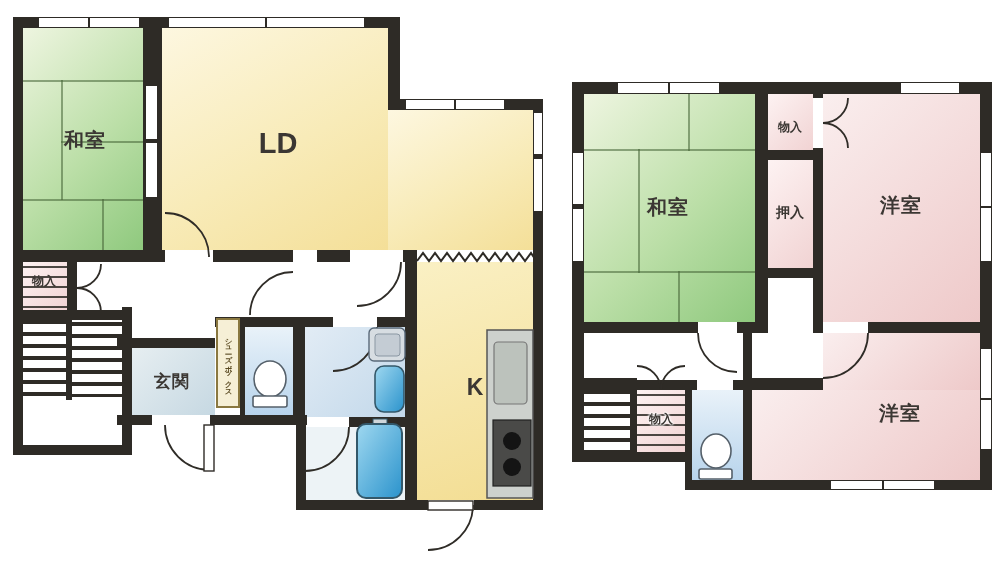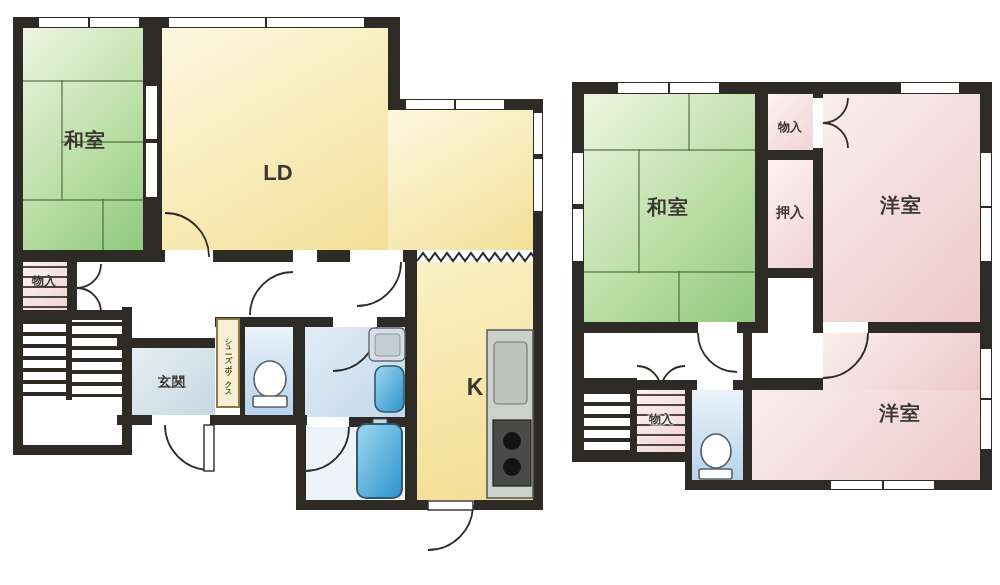--- a/index.html
+++ b/index.html
@@ -213,23 +213,23 @@
       <ellipse cx="270" cy="379" rx="16" ry="18" fill="#fff" stroke="#55606a" stroke-width="1.6"></ellipse>
       <rect x="253" y="396" width="34" height="11" rx="2" fill="#fff" stroke="#55606a" stroke-width="1.6"></rect>
     </g>
     <g>
       <ellipse cx="716" cy="451" rx="15" ry="17" fill="#fff" stroke="#55606a" stroke-width="1.6"></ellipse>
       <rect x="699" y="469" width="33" height="10" rx="2" fill="#fff" stroke="#55606a" stroke-width="1.6"></rect>
     </g>
   </svg>
 
   <div class="lbl" style="left:85px;top:140px;font-size:20px;">和室</div>
-  <div class="lbl" style="left:278px;top:143px;font-size:22px;letter-spacing:0;margin-top:30px;">LD</div>
+  <div class="lbl" style="left:278px;top:143px;font-size:29px;letter-spacing:0;">LD</div>
   <div class="lbl" style="left:44px;top:281px;font-size:12px;letter-spacing:0;">物入</div>
-  <div class="lbl" style="left:172px;top:381px;font-size:13px;text-decoration:underline;">玄関</div>
+  <div class="lbl" style="left:172px;top:381px;font-size:17px;">玄関</div>
   <div class="lbl" style="left:475px;top:387px;font-size:23px;letter-spacing:0;">K</div>
 
   <div class="lbl" style="left:668px;top:207px;font-size:20px;">和室</div>
   <div class="lbl" style="left:790px;top:127px;font-size:12px;letter-spacing:0;">物入</div>
   <div class="lbl" style="left:790px;top:212px;font-size:14px;letter-spacing:0;">押入</div>
   <div class="lbl" style="left:901px;top:205px;font-size:20px;">洋室</div>
   <div class="lbl" style="left:900px;top:413px;font-size:20px;">洋室</div>
   <div class="lbl shadowed" style="left:661px;top:419px;font-size:12px;letter-spacing:0;">物入</div>
 
 </div>

